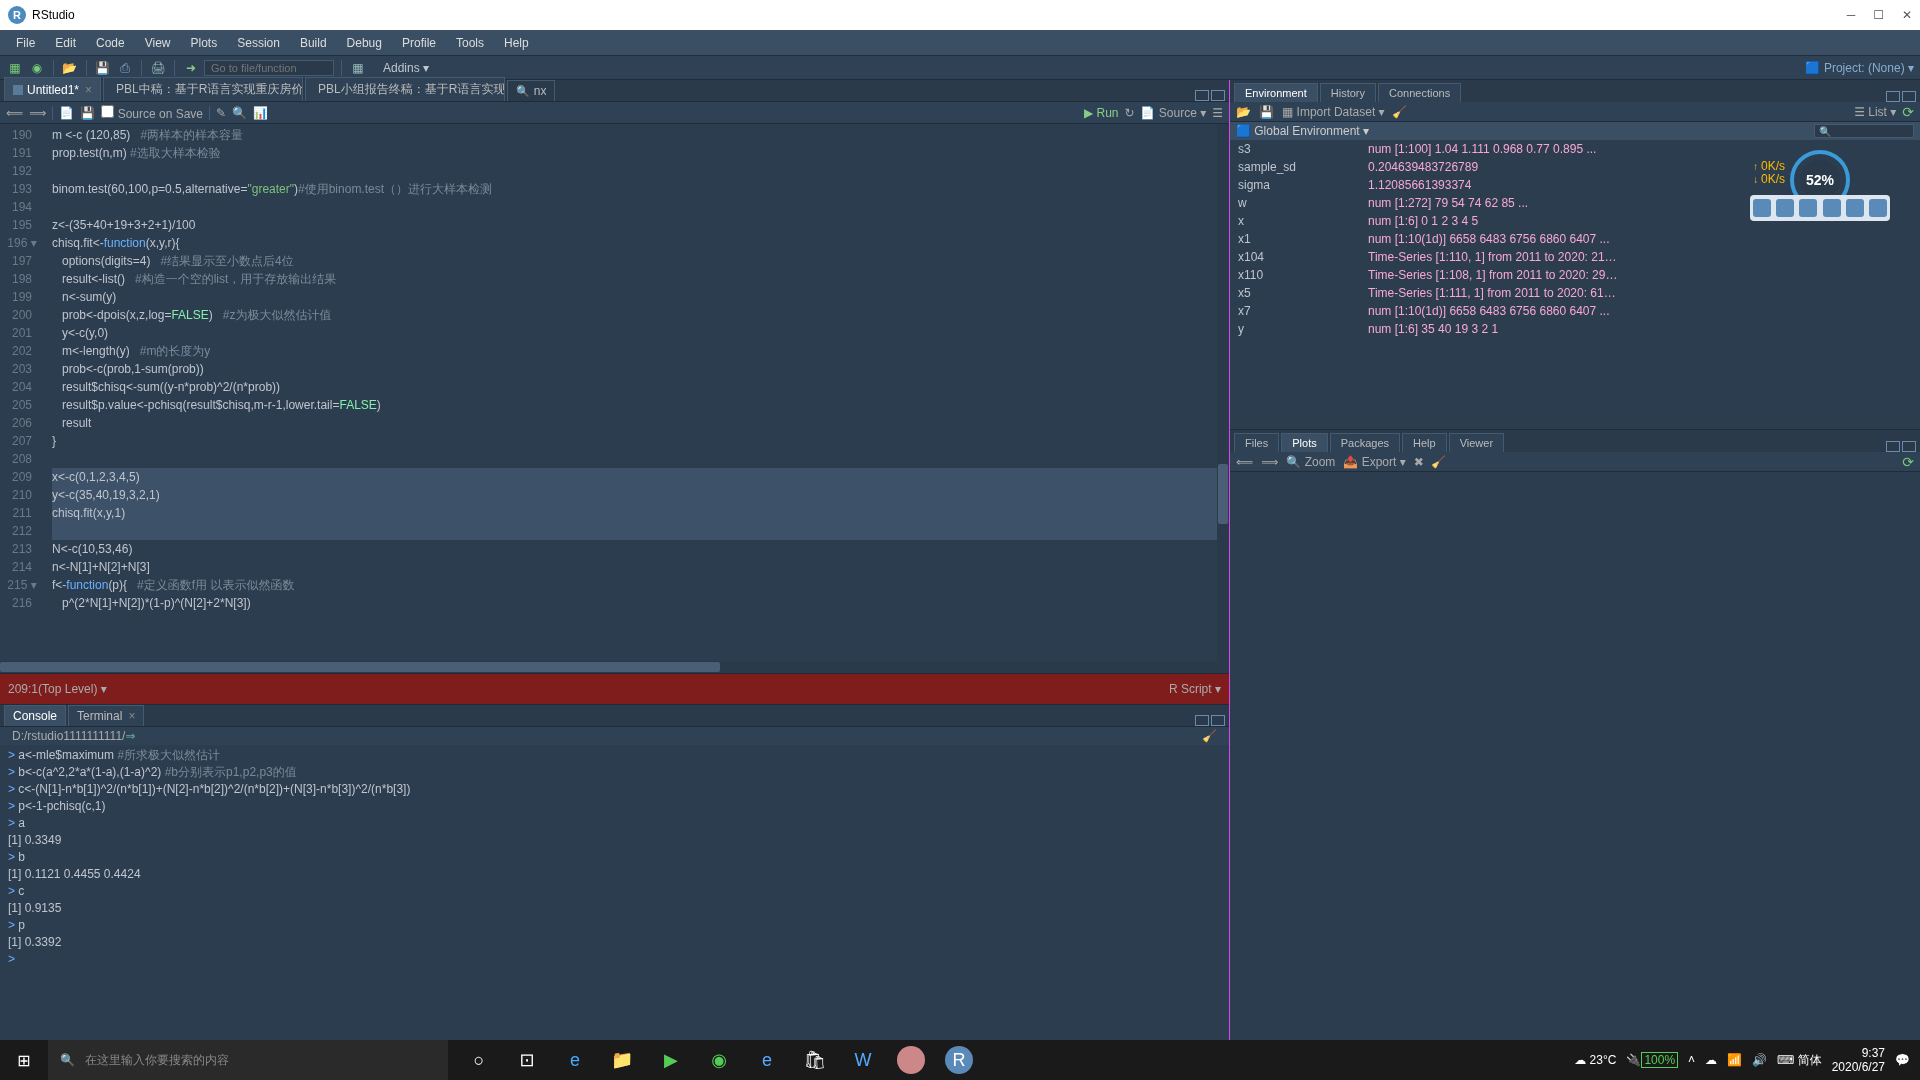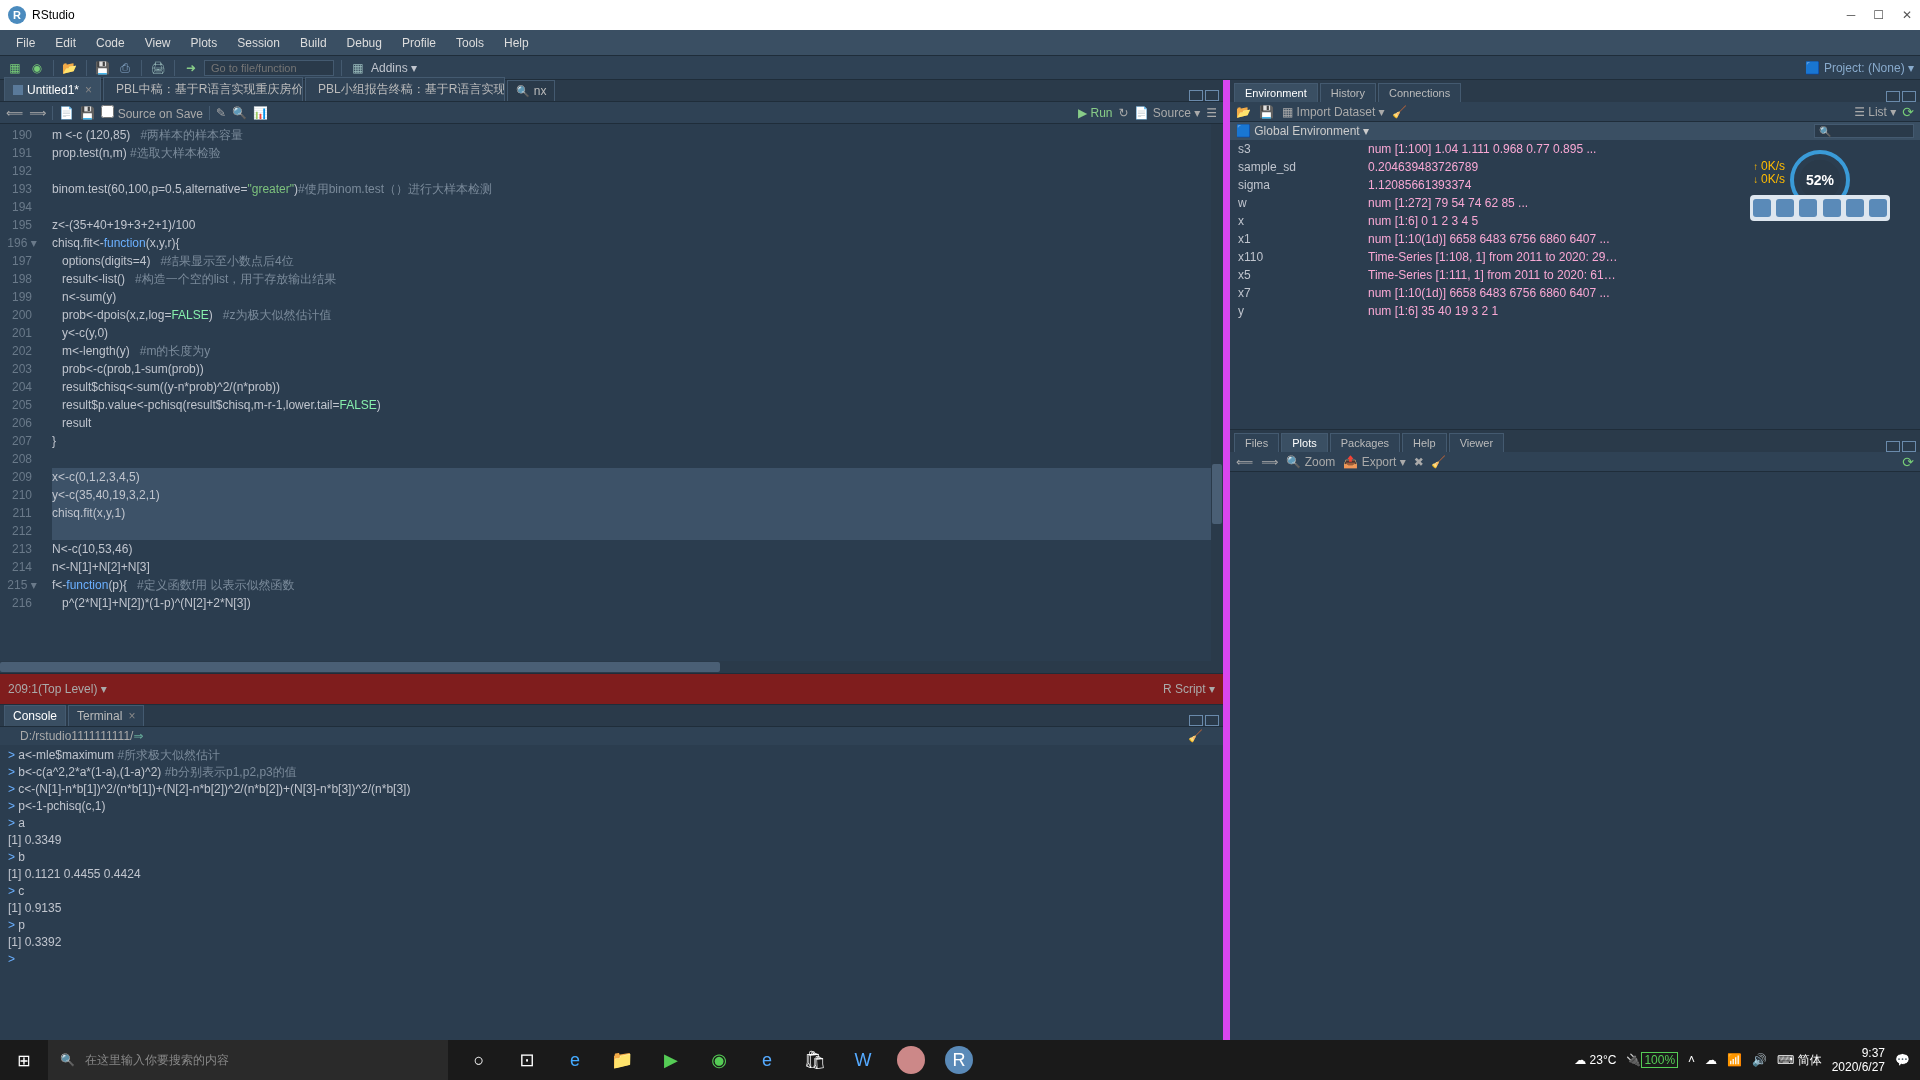--- a/index.html
+++ b/index.html
@@ -8,21 +8,21 @@
 .titlebar .logo{width:18px;height:18px;background:#4b8bbe;border-radius:50%;display:flex;align-items:center;justify-content:center;color:#fff;font-weight:bold;margin-right:6px;font-size:11px}
 .titlebar .wincontrols{margin-left:auto;display:flex;gap:18px;font-size:14px;color:#555}
 .menubar{height:26px;background:#3a4f63;display:flex;align-items:center;padding:12px 6px;color:#ddd;border-bottom:1px solid #1f2d3a}
 .menubar .menuitem{padding:4px 10px;cursor:default}
 .toolbar{height:24px;background:#2f4255;display:flex;align-items:center;padding:0 6px;gap:4px;border-bottom:1px solid #1f2d3a}
 .toolbar .btn{width:18px;height:18px;display:flex;align-items:center;justify-content:center;color:#9bb}
 .toolbar .sep{width:1px;height:16px;background:#445a70;margin:0 3px}
 .toolbar .gotofn{background:#2a3a4a;border:1px solid #445a70;padding:1px 6px;color:#888;font-size:11px;width:130px}
 .toolbar .right{margin-left:auto;display:flex;align-items:center;gap:6px}
 .main{display:flex;height:calc(100% - 30px - 26px - 24px - 40px)}
-.leftcol{width:1230px;display:flex;flex-direction:column;border-right:7px solid #d946ef}
+.leftcol{width:1230px;display:flex;flex-direction:column;border-right:1px solid #d946ef}
 .rightcol{flex:1;display:flex;flex-direction:column}
 .panel-tabs{height:22px;background:#2a3a4a;display:flex;align-items:end;padding:0 4px;border-bottom:1px solid #1f2d3a}
 .tab{padding:3px 8px;background:#2f4255;color:#bbb;border:1px solid #445a70;border-bottom:none;margin-right:2px;font-size:11px;display:flex;align-items:center;gap:4px;max-width:200px;white-space:nowrap;overflow:hidden}
 .tab.active{background:#3a4f63;color:#fff}
 .tab .closex{color:#888;margin-left:2px}
 .tab .doc-icon{width:10px;height:10px;background:#5a7a9a;display:inline-block}
 .panel-toolbar{height:22px;background:#2f4255;display:flex;align-items:center;padding:0 6px;gap:6px;border-bottom:1px solid #1f2d3a;font-size:11px;color:#aaa}
 .panel-toolbar .right{margin-left:auto;display:flex;align-items:center;gap:6px}
 .panel-ctrl{display:flex;gap:2px}
 .panel-ctrl span{width:14px;height:11px;border:1px solid #6a8aab;display:inline-block}
@@ -39,21 +39,21 @@
 .scrollbar-v .thumb{position:absolute;right:1px;width:10px;background:#4a5f75;border-radius:2px}
 .scrollbar-h{height:12px;background:#2a3a4a;position:relative}
 .scrollbar-h .thumb{position:absolute;top:1px;height:10px;background:#4a5f75;border-radius:2px}
 .statusbar{height:18px;background:#7f1d1d;display:flex;align-items:center;padding:15px 8px;font-size:11px;color:#aaa;border-top:1px solid #1f2d3a}
 .statusbar .right{margin-left:auto}
 .console-wrap{flex:1;display:flex;flex-direction:column;min-height:0}
 .console-body{flex:1;background:#2b3d4f;font-family:Consolas,monospace;font-size:13px;line-height:17px;padding:2px 8px;overflow:hidden;position:relative}
 .console-body .prompt{color:#6bb0ff}
 .console-body .out{color:#c0c5ce}
 .console-body .cmt{color:#7a8a9a}
-.console-path{height:18px;background:#2f4255;padding:0 20px;font-size:11px;color:#aaa;display:flex;align-items:center}
+.console-path{height:18px;background:#2f4255;padding:0 12px;font-size:11px;color:#aaa;display:flex;align-items:center}
 .env-panel{flex:0 0 350px;display:flex;flex-direction:column;border-bottom:1px solid #1f2d3a}
 .env-tabs{height:22px;background:#2a3a4a;display:flex;align-items:end;padding:0 4px}
 .env-tab{padding:3px 10px;background:#2f4255;color:#bbb;border:1px solid #445a70;border-bottom:none;margin-right:2px;font-size:11px}
 .env-tab.active{background:#3a4f63;color:#fff}
 .env-toolbar{height:20px;background:#2f4255;display:flex;align-items:center;padding:0 6px;gap:8px;font-size:11px;color:#aaa;border-bottom:1px solid #1f2d3a}
 .env-toolbar .right{margin-left:auto;display:flex;gap:6px;align-items:center}
 .env-scope{height:18px;background:#3a4f63;padding:0 6px;font-size:11px;color:#ccc;display:flex;align-items:center;justify-content:space-between}
 .env-scope input{background:#2a3a4a;border:1px solid #445a70;width:100px;height:14px;color:#ccc;font-size:10px;padding:0 4px}
 .env-list{flex:1;overflow:hidden;font-family:Consolas,monospace;font-size:12px;background:#2b3d4f}
 .env-row{display:flex;padding:1px 8px;line-height:16px}
@@ -108,21 +108,21 @@
   <span class="sep"></span>
   <span class="btn" style="color:#8ac">💾</span>
   <span class="btn" style="color:#8ac">⎙</span>
   <span class="sep"></span>
   <span class="btn">🖨</span>
   <span class="sep"></span>
   <span class="btn" style="color:#8c8">➜</span>
   <input class="gotofn" placeholder="Go to file/function" style="">
   <span class="sep"></span>
   <span class="btn">▦</span>
-  <span style="margin-left:0"><span>Addins</span> ▾</span>
+  <span style="margin-left:12px"><span>Addins</span> ▾</span>
   <div class="right">
     <span style="color:#8ac">🟦 <span>Project: (None)</span> ▾</span>
   </div>
 </div>
 
 <div class="main">
   <div class="leftcol">
 
     <div style="flex:0 0 625px;display:flex;flex-direction:column;border-bottom:1px solid #1f2d3a">
       <div class="panel-tabs">
@@ -292,20 +292,24 @@
           </div>
           <div class="env-row">
             <span class="name">x</span>
             <span class="val">num [1:6] 0 1 2 3 4 5</span>
           </div>
           <div class="env-row">
             <span class="name">x1</span>
             <span class="val">num [1:10(1d)] 6658 6483 6756 6860 6407 ...</span>
           </div>
           <div class="env-row">
+            <span class="name">x104</span>
+            <span class="val">Time-Series [1:110, 1] from 2011 to 2020: 21…</span>
+          </div>
+          <div class="env-row">
             <span class="name">x110</span>
             <span class="val">Time-Series [1:108, 1] from 2011 to 2020: 29…</span>
           </div>
           <div class="env-row">
             <span class="name">x5</span>
             <span class="val">Time-Series [1:111, 1] from 2011 to 2020: 61…</span>
           </div>
           <div class="env-row">
             <span class="name">x7</span>
             <span class="val">num [1:10(1d)] 6658 6483 6756 6860 6407 ...</span>

